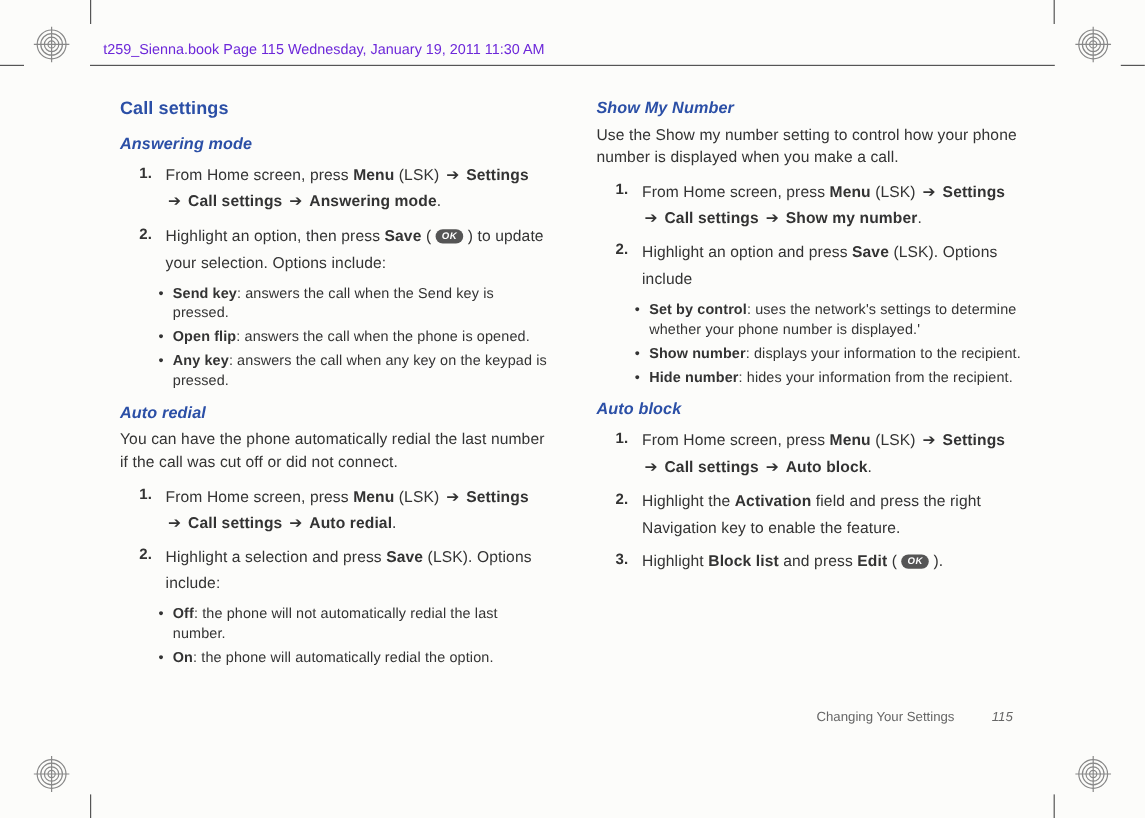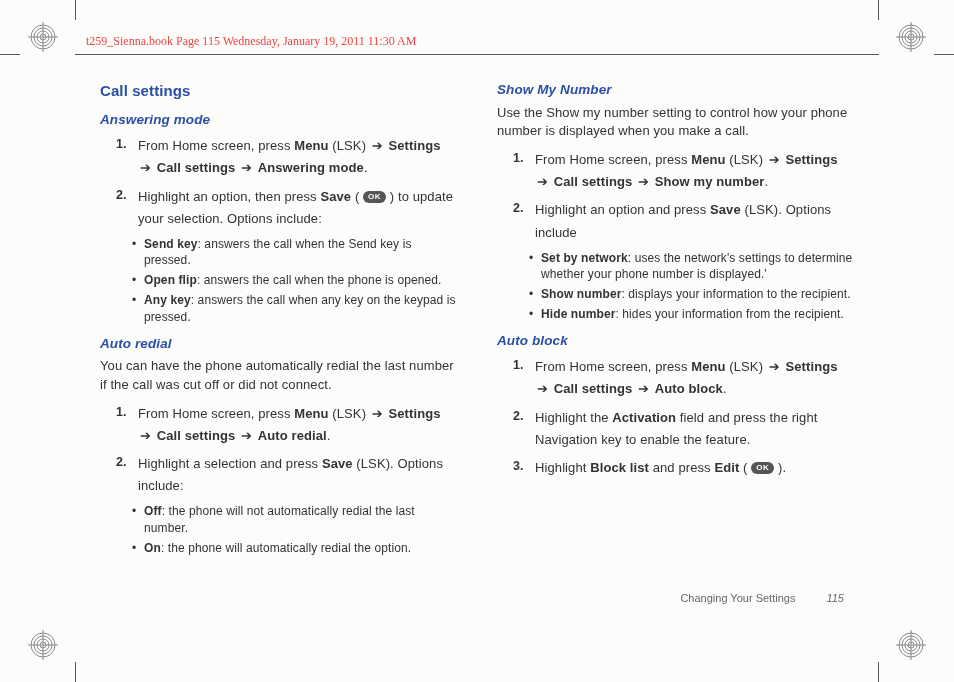--- a/index.html
+++ b/index.html
@@ -29,22 +29,21 @@
   .crop-left-b { bottom: 0; left: 75px; width: 1px; height: 20px; }
   .crop-right-a { top: 0; right: 75px; width: 1px; height: 20px; }
   .crop-right-b { bottom:0; right:75px; width:1px; height:20px; }
   .crop-top-a { left: 0; top: 54px; width: 20px; height: 1px; }
   .crop-top-b { right: 0; top: 54px; width: 20px; height: 1px; }
   .bookmeta {
     position: absolute;
     top: 34px;
     left: 86px;
     font-size: 12px;
-    color: #ef4444;
-    font-family: Liberation Serif, serif;
+    color: #6d28d9;
   }
   .page {
     position: absolute;
     top: 80px;
     left: 100px;
     right: 100px;
     bottom: 60px;
     display: flex;
     gap: 40px;
   }
@@ -90,20 +89,21 @@
     display: inline-block;
     vertical-align: middle;
     background: #555;
     color: #fff;
     font-size: 8px;
     font-weight: bold;
     padding: 2px 5px;
     border-radius: 8px;
     line-height: 1;
     letter-spacing: 0.5px;
+    font-style: italic;
   }
   .footer {
     position: absolute;
     bottom: 78px;
     right: 110px;
     font-size: 11px;
     color: #666;
   }
   .footer-num { margin-left: 28px; font-style: italic; }
   .arrow { padding: 0 2px; }
@@ -222,21 +222,21 @@
       </div>
     </div>
     <div class="step">
       <div class="step-num">2.</div>
       <div class="step-body">
         <span>Highlight an option and press </span><b>Save</b><span> (LSK). Options include</span>
       </div>
     </div>
     <div class="bullet">
         <div class="bullet-dot">•</div>
-        <div><b>Set by network</b><span>: uses the network's settings to determine whether your phone number is displayed.'</span></div>
+        <div><b>Set by control</b><span>: uses the network's settings to determine whether your phone number is displayed.'</span></div>
       </div>
     <div class="bullet">
         <div class="bullet-dot">•</div>
         <div><b>Show number</b><span>: displays your information to the recipient.</span></div>
       </div>
     <div class="bullet">
         <div class="bullet-dot">•</div>
         <div><b>Hide number</b><span>: hides your information from the recipient.</span></div>
       </div>
 

